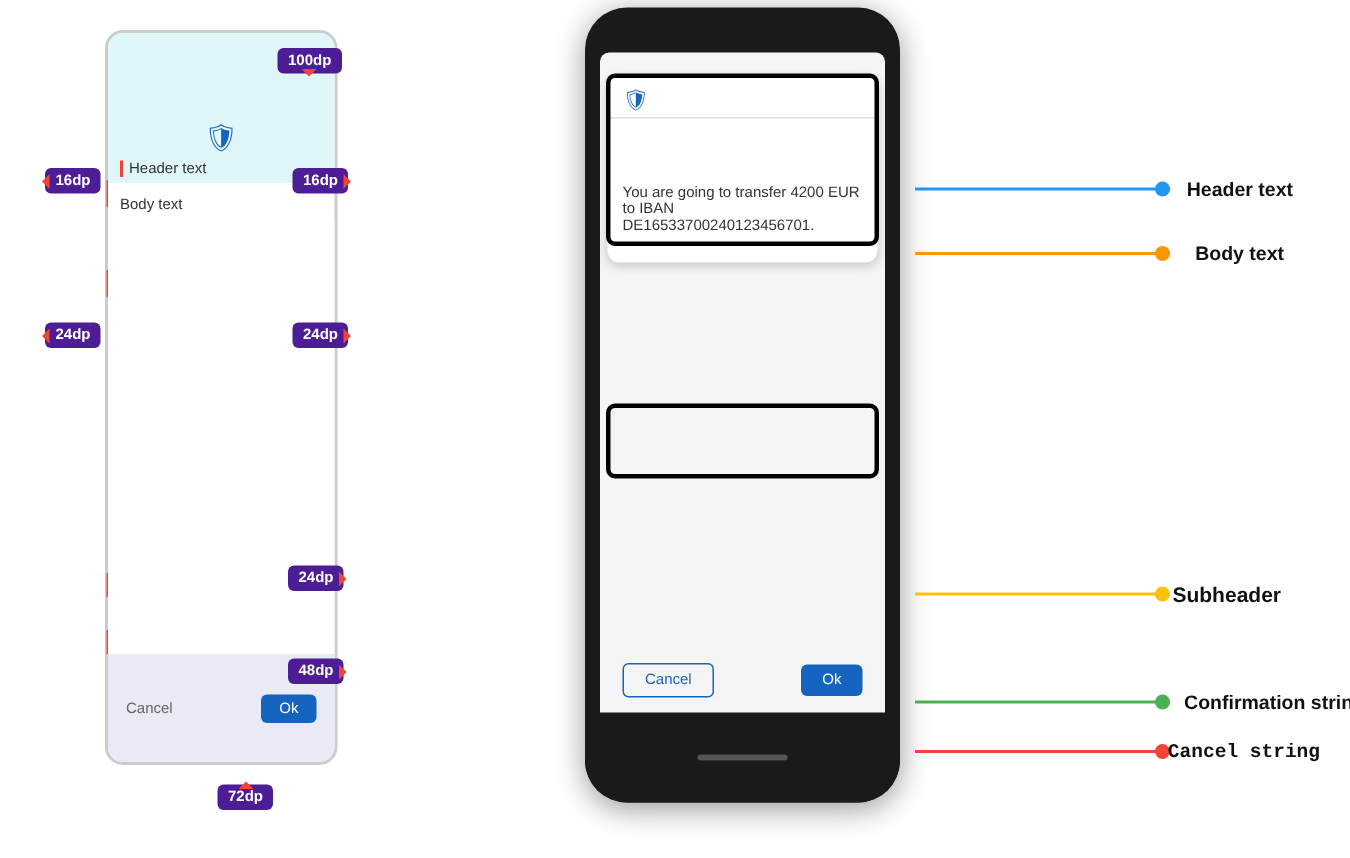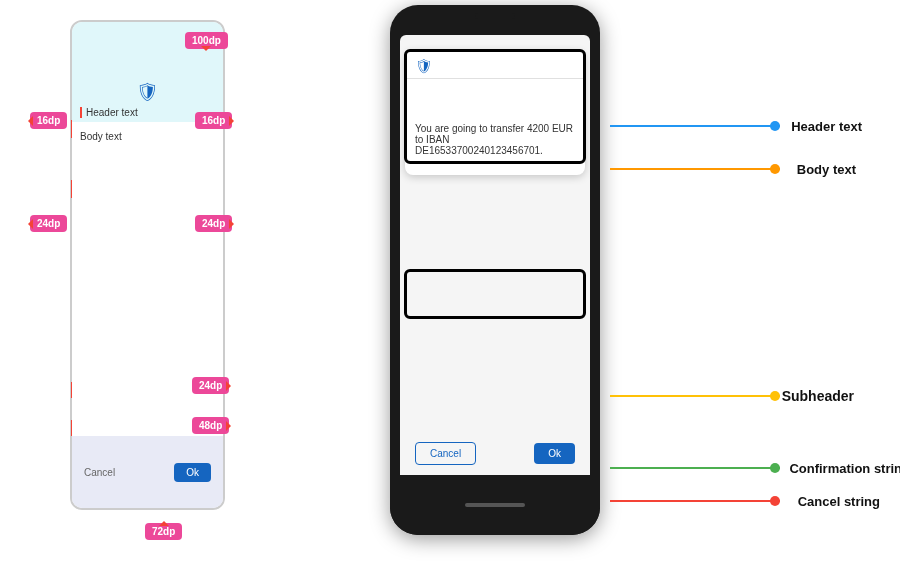--- a/index.html
+++ b/index.html
@@ -127,21 +127,21 @@
       color: #fff;
       border: none;
       border-radius: 4px;
       padding: 4px 12px;
       font-size: 10px;
     }
 
     
     .badge {
       position: absolute;
-      background: #ec4899;
+      background: #4c1d95;
       color: #fff;
       font-size: 10px;
       font-weight: bold;
       padding: 3px 7px;
       border-radius: 4px;
       white-space: nowrap;
     }
 
     .badge::before {
       content: '';
@@ -384,21 +384,21 @@
   <div class="badge badge-right" style="top: 92px; left: 0px;">16dp</div>
 
   <div class="badge badge-left" style="top: 92px; left: 165px;">16dp</div>
 
   <div class="badge badge-right" style="top: 195px; left: 0px;">24dp</div>
 
   <div class="badge badge-left" style="top: 195px; left: 165px;">24dp</div>
 
   <div class="badge badge-left" style="top: 357px; left: 162px;">24dp</div>
 
-  <div class="badge badge-left" style="top: 397px; left: 162px;">48dp</div>
+  <div class="badge badge-left" style="top: 419px; left: 162px;">48dp</div>
 
   <div class="badge badge-up" style="top: 503px; left: 115px;">72dp</div>
 
   <div style="position:absolute; left:41px; top:100px; width:1px; height:18px; background:#f44336;"></div>
   <div style="position:absolute; left:41px; top:160px; width:1px; height:18px; background:#f44336;"></div>
   <div style="position:absolute; left:41px; top:362px; width:1px; height:16px; background:#f44336;"></div>
   <div style="position:absolute; left:41px; top:400px; width:1px; height:16px; background:#f44336;"></div>
 
 </div>
 
@@ -450,14 +450,14 @@
   <span style="position:absolute; right:-74px; top:50%; transform:translateY(-50%); font-size:14px; font-weight:bold; color:#111; white-space:nowrap;">Subheader</span>
 </div>
 
 <div style="position:absolute; top:467px; left:610px; height:2px; width:170px; background:#4caf50;">
   <div style="position:absolute; right:0; top:50%; transform:translateY(-50%); width:10px; height:10px; background:#4caf50; border-radius:50%;"></div>
   <span style="position:absolute; right:-130px; top:50%; transform:translateY(-50%); font-size:13px; font-weight:bold; color:#111; white-space:nowrap;">Confirmation string</span>
 </div>
 
 <div style="position:absolute; top:500px; left:610px; height:2px; width:170px; background:#f44336;">
   <div style="position:absolute; right:0; top:50%; transform:translateY(-50%); width:10px; height:10px; background:#f44336; border-radius:50%;"></div>
-  <span style="position:absolute; right:-100px; top:50%; transform:translateY(-50%); font-size:13px; font-weight:bold; color:#111; white-space:nowrap;">Cancel string</span>
+  <span style="position:absolute; right:-100px; top:50%; transform:translateY(-50%); font-size:13px; font-weight:bold; color:#111; white-space:nowrap;font-family:Liberation Mono, monospace;">Cancel string</span>
 </div>
 
 </body></html>

